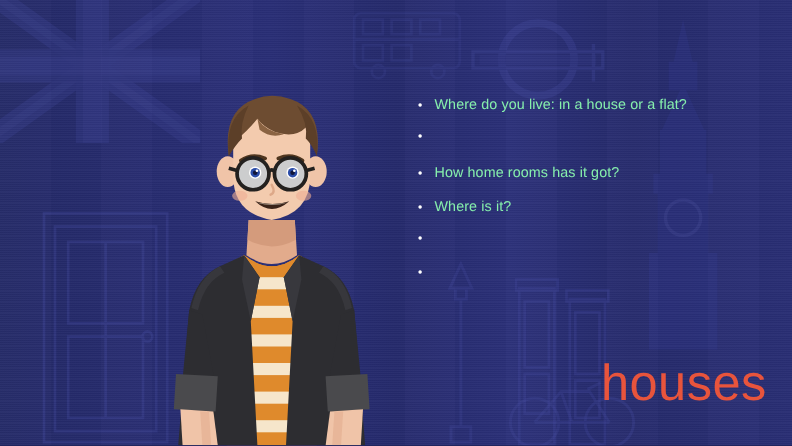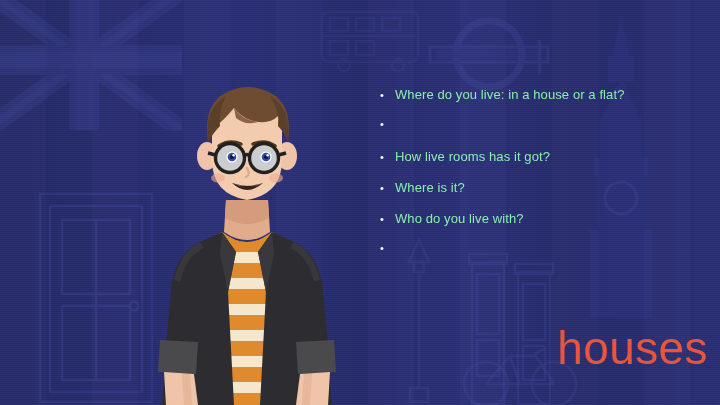--- a/index.html
+++ b/index.html
@@ -106,21 +106,21 @@
   .bullet-text {
     color: #86efac;
     font-size: 13px;
     line-height: 1;
     letter-spacing: 0.1px;
     white-space: nowrap;
   }
 
   .title-word {
     position: absolute;
-    right: 12px;
+    right: 23px;
     bottom: 34px;
     color: #e8543c;
     font-size: 46px;
     line-height: 1;
     letter-spacing: 0.4px;
     white-space: nowrap;
   }
 </style>
 </head>
 <body>
@@ -314,29 +314,28 @@
   <div class="bullet-list">
     <div class="bullet-row">
       <span class="bullet-dot">•</span>
       <span class="bullet-text">Where do you live: in a house or a flat?</span>
     </div>
     <div class="bullet-row">
       <span class="bullet-dot">•</span>
     </div>
     <div class="bullet-row">
       <span class="bullet-dot">•</span>
-      <span class="bullet-text">How live rooms has it got?</span>
+      <span class="bullet-text">How home rooms has it got?</span>
     </div>
     <div class="bullet-row">
       <span class="bullet-dot">•</span>
       <span class="bullet-text">Where is it?</span>
     </div>
     <div class="bullet-row">
       <span class="bullet-dot">•</span>
-      <span class="bullet-text">Who do you live with?</span>
     </div>
     <div class="bullet-row">
       <span class="bullet-dot">•</span>
     </div>
   </div>
 
   <div class="title-word">houses</div>
 
 </div>
 

